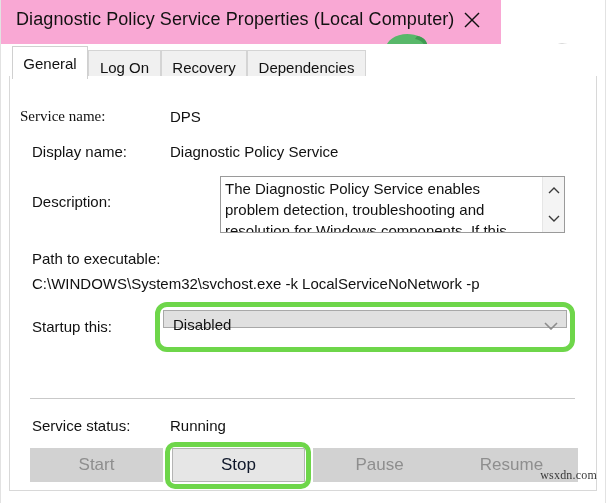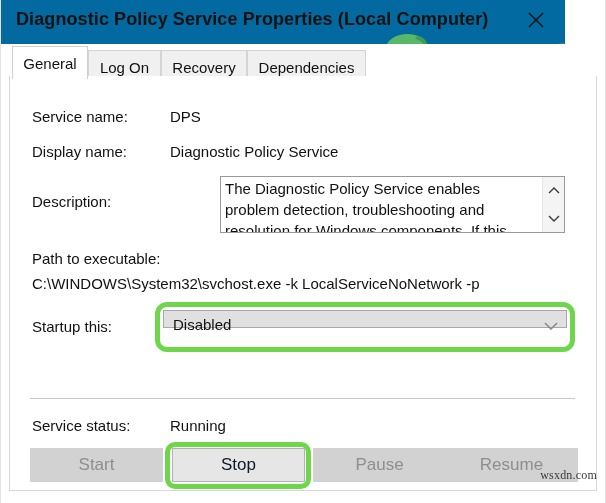--- a/index.html
+++ b/index.html
@@ -24,24 +24,23 @@
     box-sizing: border-box;
     border-left: 1px solid #e2e2e2;
     border-right: 1px solid #e2e2e2;
     overflow: hidden;
   }
 
   
   #titlebar {
     position: absolute;
     left: 0; top: 0;
-    width: 564px;
+    width: 500px;
     height: 44px;
-    background: #0369a1;
-    font-weight: bold;
+    background: #f9a8d4;
   }
   #title-text {
     position: absolute;
     left: 15px;
     top: 9px;
     font-size: 18px;
     color: #121212;
     letter-spacing: 0.1px;
     white-space: nowrap;
   }
@@ -331,21 +330,21 @@
     <div class="tab" style="left:160px; width:86px;">
       <span>Recovery</span>
     </div>
     <div class="tab" style="left:246px; width:119px;">
       <span>Dependencies</span>
     </div>
   </div>
 
   <div id="panel">
 
-    <div class="field-label" style="left:22px; top:32px;">Service name:</div>
+    <div class="field-label" style="left:10px; top:32px;font-family:Liberation Serif, serif;">Service name:</div>
     <div class="field-value" style="left:160px; top:32px;">DPS</div>
 
     <div class="field-label" style="left:22px; top:67px;">Display name:</div>
     <div class="field-value" style="left:160px; top:67px;">Diagnostic Policy Service</div>
 
     <div class="field-label" style="left:22px; top:117px;">Description:</div>
 
     <div id="desc-box">
       <div id="desc-text">The Diagnostic Policy Service enables problem detection, troubleshooting and resolution for Windows components.  If this service is stopped</div>
       <div id="desc-scrollbar">

